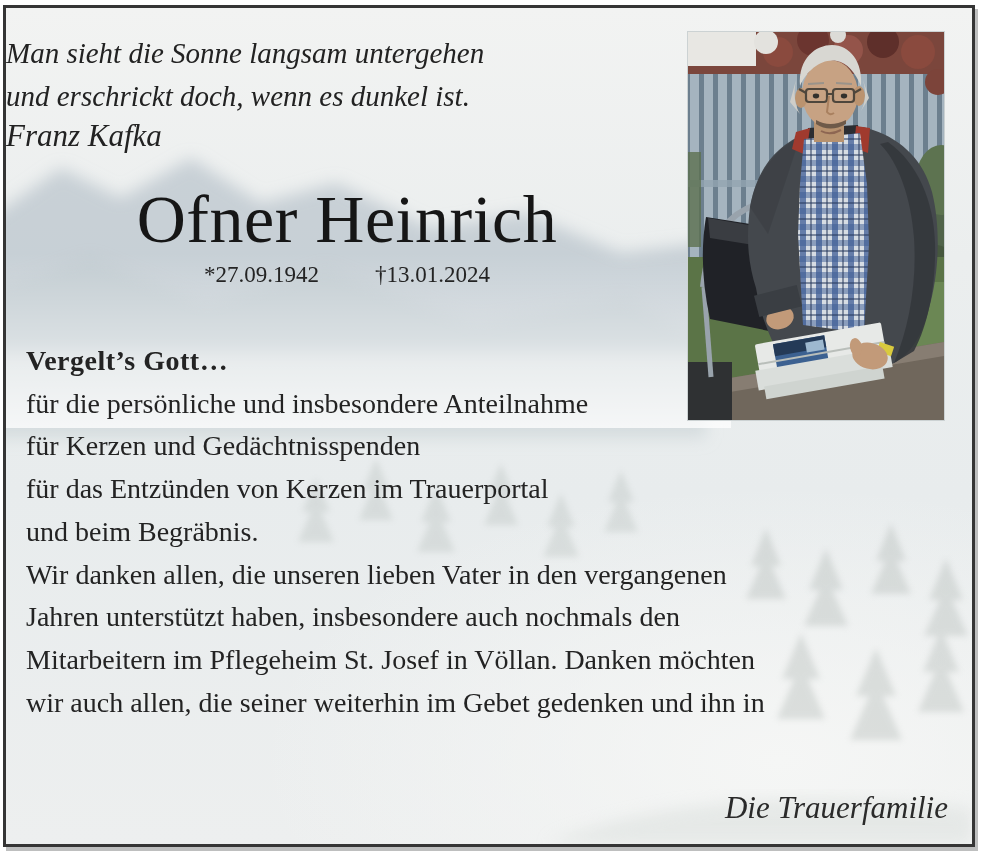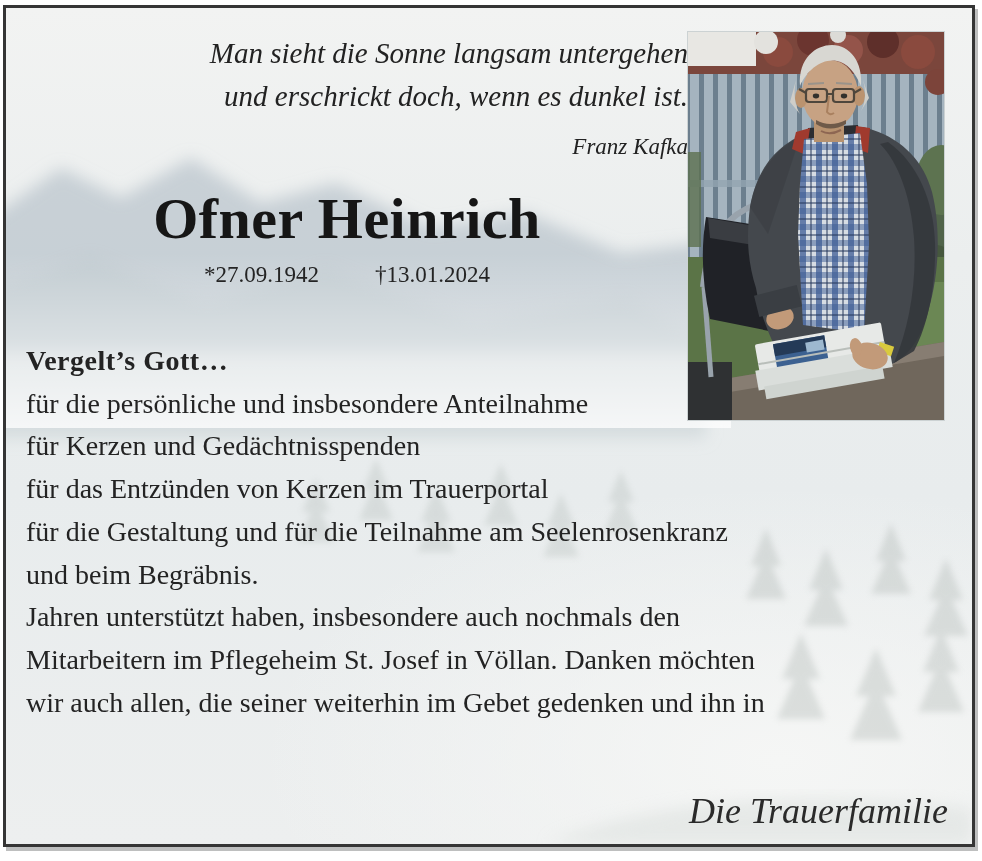--- a/index.html
+++ b/index.html
@@ -26,40 +26,40 @@
   .bg-art {
     position: absolute; inset: 0;
     width: 100%; height: 100%;
     display: block;
     pointer-events: none;
   }
   .quote {
     position: absolute;
     left: 0; top: 24px;
     width: 682px;
-    text-align: right;
+    text-align: left;
     font-style: italic;
     font-size: 29px;
     line-height: 43px;
     color: #222222;
   }
   .quote-attr {
-    font-size: 23px;
+    font-size: 31px;
     line-height: 30px;
-    margin-top: 14px;
+    margin-top: 3px;
   }
   .name-block {
     position: absolute;
     left: 0; top: 178px;
     width: 682px;
     text-align: center;
   }
   .name {
-    font-size: 58px;
-    font-weight: bold;
+    font-size: 68px;
+    font-weight: normal;
     line-height: 66px;
     letter-spacing: 0.5px;
     color: #161616;
   }
   .dates {
     font-size: 23px;
     line-height: 38px;
     margin-top: 4px;
     color: #242424;
   }
@@ -89,21 +89,21 @@
     margin: 0;
     font-size: 28px;
     line-height: 42.7px;
     white-space: nowrap;
     color: #232323;
   }
   .signature {
     position: absolute;
     right: 24px; top: 782px;
     font-style: italic;
-    font-size: 36px;
+    font-size: 31px;
     color: #2a2a2a;
   }
 </style>
 </head>
 <body>
 
 <div class="stage">
   <div class="card">
 
     <svg class="bg-art" viewBox="0 0 966 836" preserveAspectRatio="none" aria-hidden="true">
@@ -264,22 +264,22 @@
       <div class="dates">
         <span>*27.09.1942</span><span>†13.01.2024</span>
       </div>
     </div>
 
     <div class="thanks">
       <p class="thanks-heading">Vergelt’s Gott…</p>
       <p>für die persönliche und insbesondere Anteilnahme</p>
       <p>für Kerzen und Gedächtnisspenden</p>
       <p>für das Entzünden von Kerzen im Trauerportal</p>
-      <p>für die Gestaltung und für die Teilnahme am Seelenrosenkranz</p>
       <p>und beim Begräbnis.</p>
+      <p>Wir danken allen, die unseren lieben Vater in den vergangenen</p>
       <p>Jahren unterstützt haben, insbesondere auch nochmals den</p>
       <p>Mitarbeitern im Pflegeheim St. Josef in Völlan. Danken möchten</p>
       <p>wir auch allen, die seiner weiterhin im Gebet gedenken und ihn in</p>
     </div>
 
     <div class="signature">Die Trauerfamilie</div>
 
   </div>
 </div>
 

